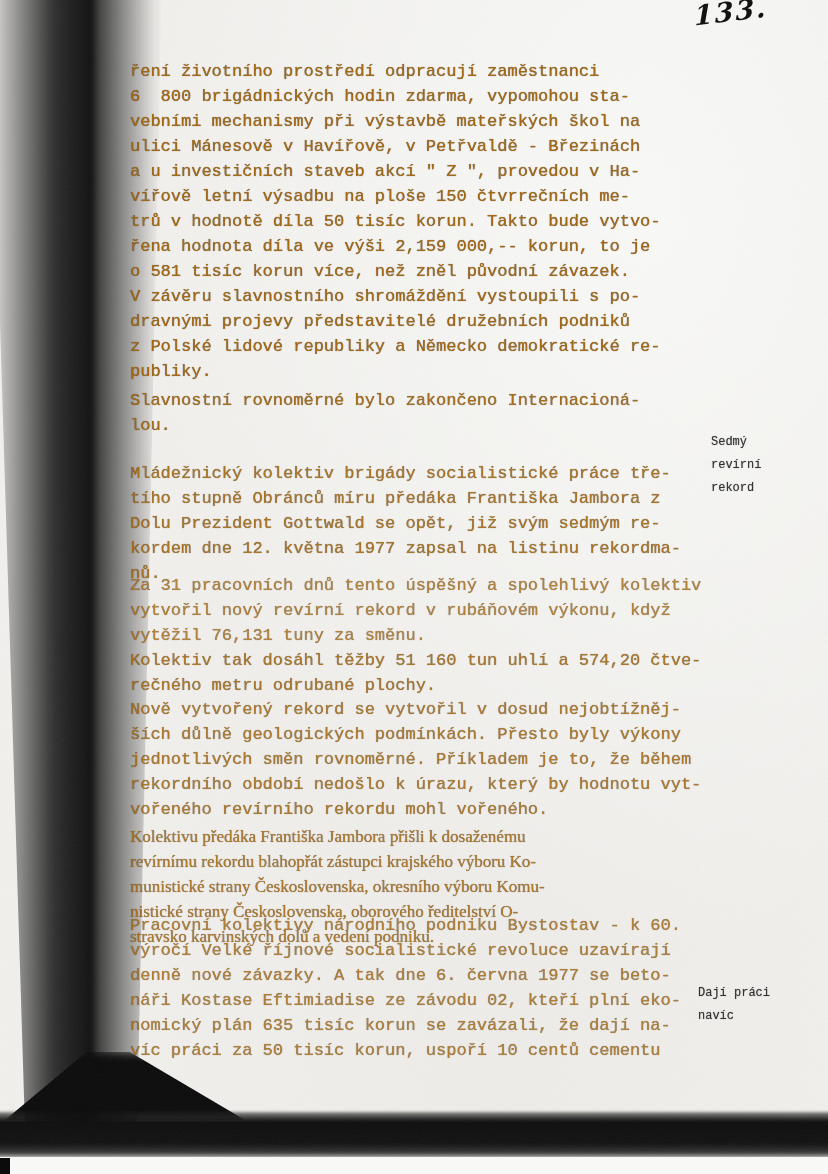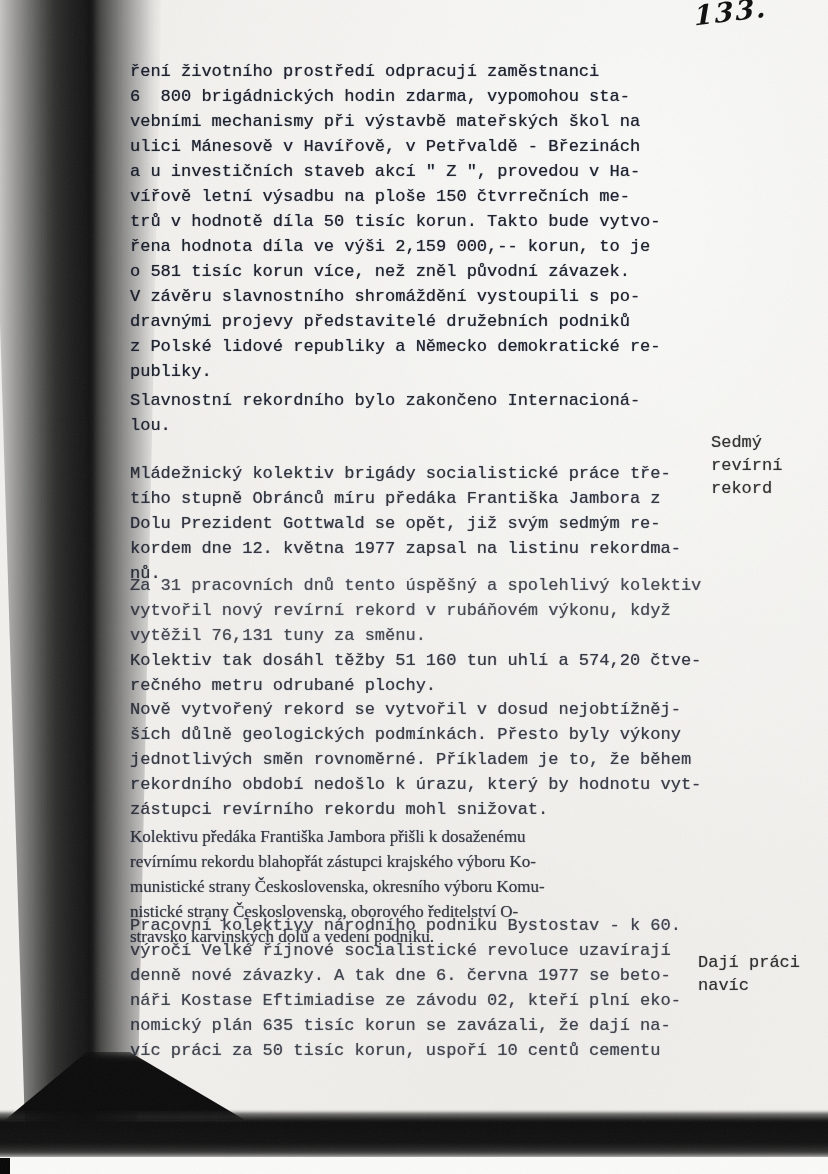--- a/index.html
+++ b/index.html
@@ -67,45 +67,45 @@
     font-style:italic; font-weight:bold;
     font-size:27px; letter-spacing:2px;
     color:#0e0e0e;
     transform:rotate(-7deg) skewX(-6deg);
   }
 
   
   .para {
     position:absolute; left:130px; width:650px;
     font-size:17px; line-height:25px;
-    color:#0f172a;
+    color:#a16207;
     white-space:pre-wrap;
     text-shadow:0 0 1px rgba(30,30,30,.65), .4px .4px 0 rgba(30,30,30,.18);
     filter:blur(.22px);
   }
   .p1 { top:42px;  opacity:.96; }
   .p2 { top:371px; opacity:.93; }
   .p3 { top:444px; opacity:.88; }
   .p4 { top:556px; opacity:.78; }
   .p5 { top:631px; opacity:.86;font-family:Liberation Mono, monospace; }
   .p6 { top:680px; opacity:.84; }
   .p7 { top:807px; opacity:.84;font-family:Liberation Serif, serif; }
   .p8 { top:896px; opacity:.80; }
 
   .margin-note {
     position:absolute;
-    font-size:17px; line-height:23px;
+    font-size:12px; line-height:23px;
     color:#1e1e1e;
     white-space:pre-wrap;
     text-shadow:0 0 1px rgba(30,30,30,.6);
     filter:blur(.2px);
     opacity:.92;
   }
   .note1 { left:711px; top:431px; }
-  .note2 { left:698px; top:951px; }
+  .note2 { left:698px; top:982px; }
 </style>
 </head>
 <body>
 
 <div class="page">
 
   <div class="binding-shadow"></div>
   <div class="binding-crease"></div>
   <div class="binding-funnel"></div>
 
@@ -118,37 +118,37 @@
 ulici Mánesově v Havířově, v Petřvaldě - Březinách
 a u investičních staveb akcí " Z ", provedou v Ha-
 vířově letní výsadbu na ploše 150 čtvrrečních me-
 trů v hodnotě díla 50 tisíc korun. Takto bude vytvo-
 řena hodnota díla ve výši 2,159 000,-- korun, to je
 o 581 tisíc korun více, než zněl původní závazek.
 V závěru slavnostního shromáždění vystoupili s po-
 dravnými projevy představitelé družebních podniků
 z Polské lidové republiky a Německo demokratické re-
 publiky.</p>
-    <p class="para p2">Slavnostní rekordního bylo zakončeno Internacioná-
+    <p class="para p2">Slavnostní rovnoměrné bylo zakončeno Internacioná-
 lou.</p>
     <p class="para p3">Mládežnický kolektiv brigády socialistické práce tře-
 tího stupně Obránců míru předáka Františka Jambora z
 Dolu Prezident Gottwald se opět, již svým sedmým re-
 kordem dne 12. května 1977 zapsal na listinu rekordma-
 nů.</p>
     <p class="para p4">Za 31 pracovních dnů tento úspěšný a spolehlivý kolektiv
 vytvořil nový revírní rekord v rubáňovém výkonu, když
 vytěžil 76,131 tuny za směnu.</p>
     <p class="para p5">Kolektiv tak dosáhl těžby 51 160 tun uhlí a 574,20 čtve-
 rečného metru odrubané plochy.</p>
     <p class="para p6">Nově vytvořený rekord se vytvořil v dosud nejobtížněj-
 ších důlně geologických podmínkách. Přesto byly výkony
 jednotlivých směn rovnoměrné. Příkladem je to, že během
 rekordního období nedošlo k úrazu, který by hodnotu vyt-
-zástupci revírního rekordu mohl snižovat.</p>
+vořeného revírního rekordu mohl vořeného.</p>
     <p class="para p7">Kolektivu předáka Františka Jambora přišli k dosaženému
 revírnímu rekordu blahopřát zástupci krajského výboru Ko-
 munistické strany Československa, okresního výboru Komu-
 nistické strany Československa, oborového ředitelství O-
 stravsko karvinských dolů a vedení podniku.</p>
     <p class="para p8">Pracovní kolektivy národního podniku Bystostav - k 60.
 výročí Velké říjnové socialistické revoluce uzavírají
 denně nové závazky. A tak dne 6. června 1977 se beto-
 náři Kostase Eftimiadise ze závodu 02, kteří plní eko-
 nomický plán 635 tisíc korun se zavázali, že dají na-

